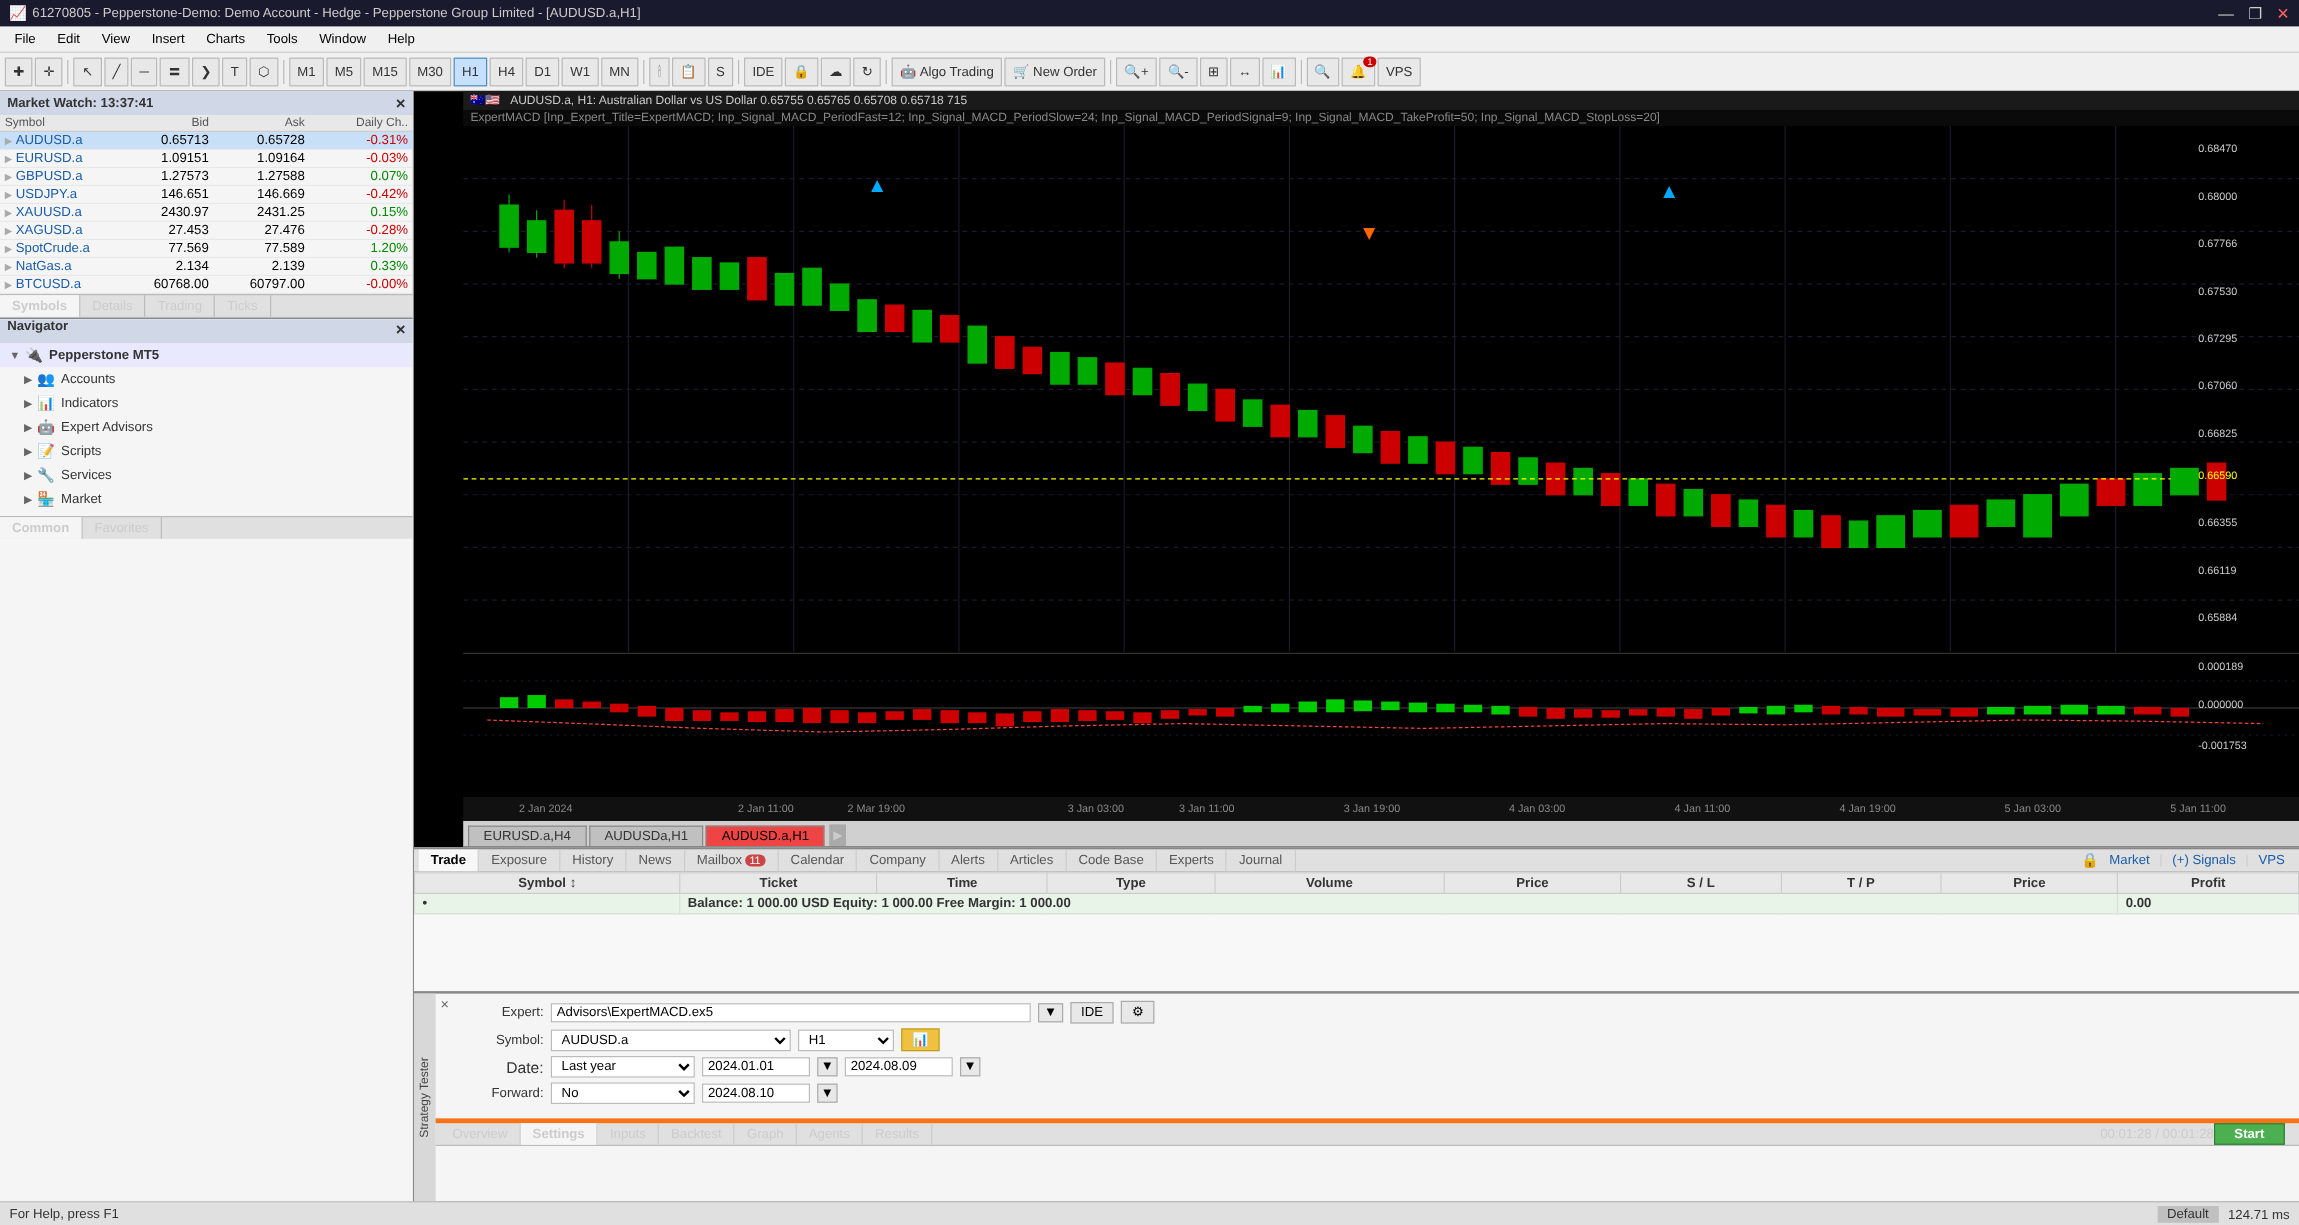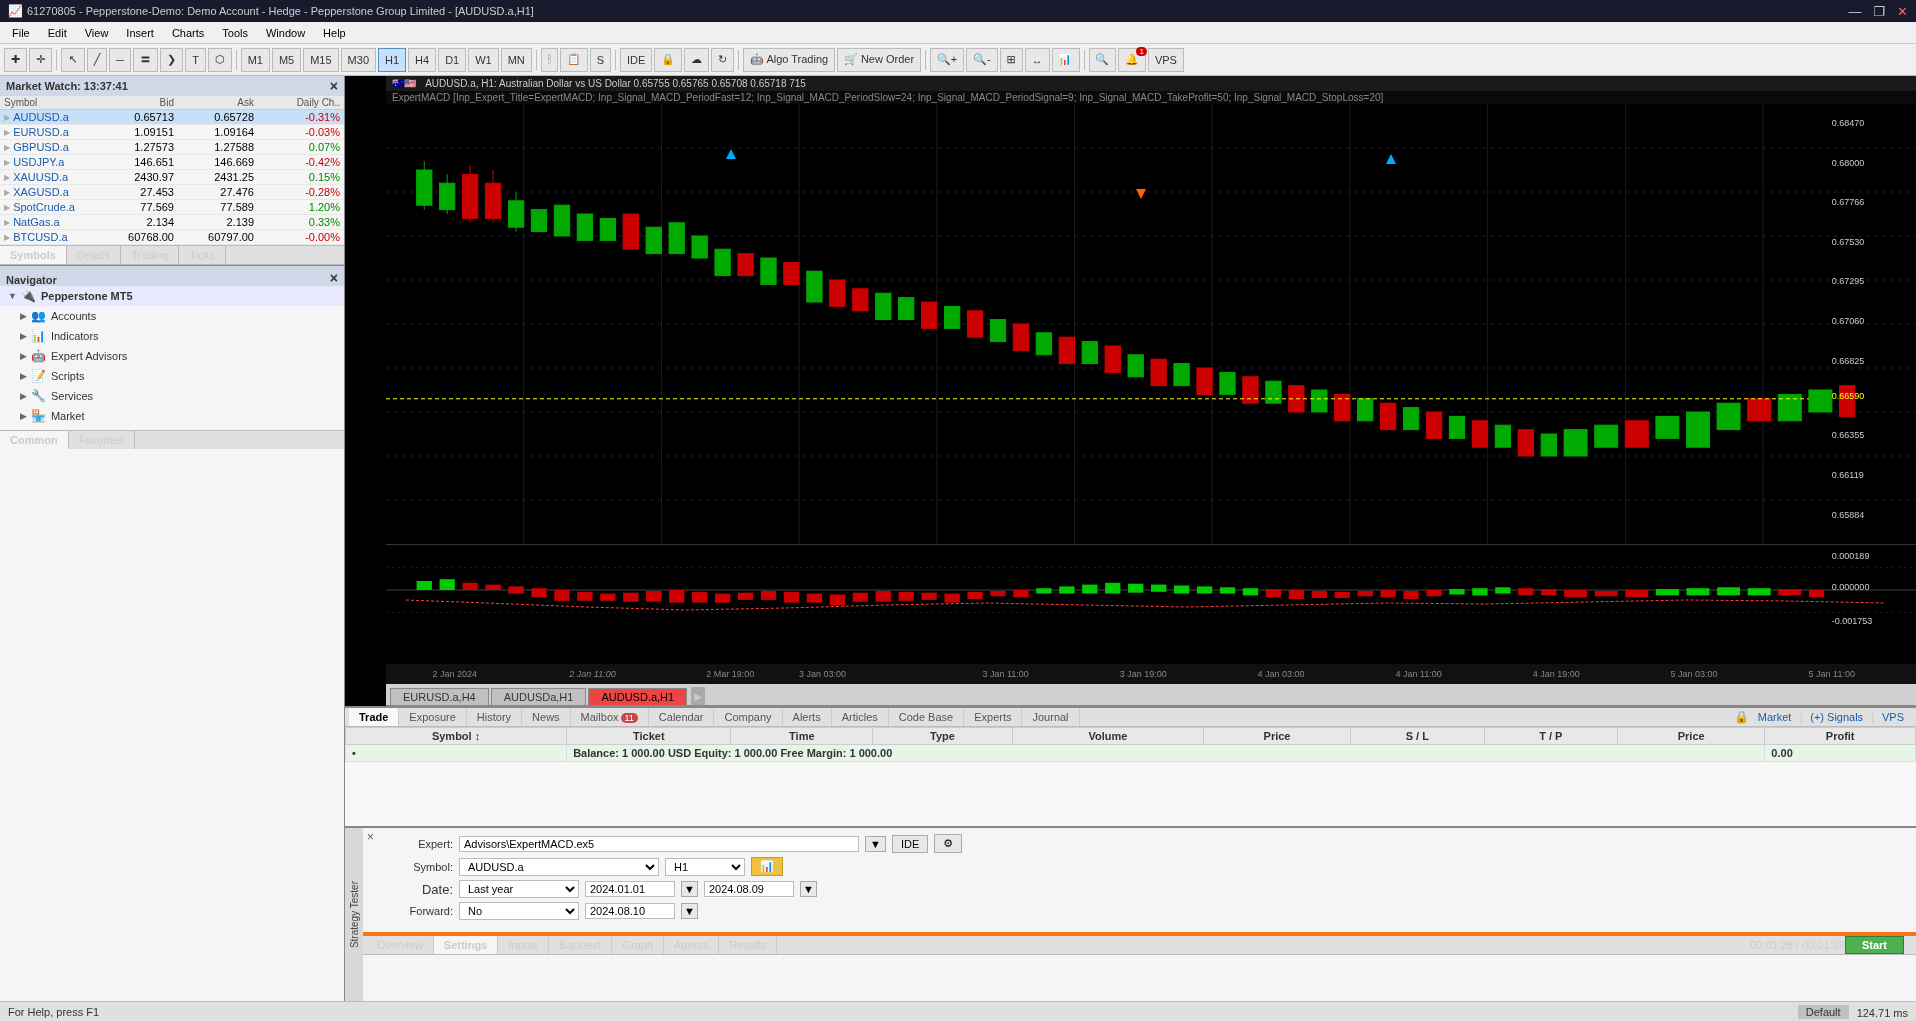--- a/index.html
+++ b/index.html
@@ -248,21 +248,21 @@
 
       <div id="mw-tabs" style="display:flex; background:#e0e0e0; border-top:1px solid #bbb;">
         <div class="mw-tab active">Symbols</div>
         <div class="mw-tab">Details</div>
         <div class="mw-tab">Trading</div>
         <div class="mw-tab">Ticks</div>
       </div>
     </div>
 
     <div id="navigator" style="flex:1; overflow-y:auto; background:#f5f5f5;">
-      <div id="navigator-header" style="background:#d0d8e8; height:20px; display:flex; align-items:flex-end; justify-content:space-between; padding:0 6px; font-size:11px; font-weight:bold; color:#333;">
+      <div id="navigator-header" style="background:#d0d8e8; height:20px; display:flex; align-items:flex-start; justify-content:space-between; padding:0 6px; font-size:11px; font-weight:bold; color:#333;">
         <span>Navigator</span>
         <span style="cursor:pointer; font-size:14px;">×</span>
       </div>
 
       <div class="nav-item" style="font-weight:bold; background:#e8e8ff;">
         <span class="expand">▼</span>
         <span class="icon">🔌</span>
         <span>Pepperstone MT5</span>
       </div>
       <div class="nav-item" style="padding-left:20px;">
@@ -502,23 +502,23 @@
             <polyline points="20,55 100,58 200,62 300,65 400,63 500,60 600,58 700,60 800,62 900,60 1000,58 1100,59 1200,57 1300,55 1400,56 1500,58" fill="none" stroke="#ff4444" stroke-width="1" stroke-dasharray="3,2"></polyline>
 
             <text x="94.5%" y="15%" fill="#ccc" font-size="9">0.000189</text>
             <text x="94.5%" y="50%" fill="#ccc" font-size="9">0.000000</text>
             <text x="94.5%" y="88%" fill="#ccc" font-size="9">-0.001753</text>
           </svg>
         </div>
 
         <div style="height:20px; background:#111; display:flex; align-items:center; overflow:hidden;">
           <span style="font-size:9px; color:#888; width:9%; text-align:center;">2 Jan 2024</span>
-          <span style="font-size:9px; color:#888; width:9%; text-align:center;font-style:italic;">2 Jan 11:00</span>
+          <span style="font-size:9px; color:#888; width:9%; text-align:right;">2 Jan 11:00</span>
           <span style="font-size:9px; color:#888; width:9%; text-align:center;">2 Mar 19:00</span>
-          <span style="font-size:9px; color:#888; width:9%; text-align:left;">3 Jan 03:00</span>
+          <span style="font-size:9px; color:#888; width:9%; text-align:right;">3 Jan 03:00</span>
           <span style="font-size:9px; color:#888; width:9%; text-align:center;">3 Jan 11:00</span>
           <span style="font-size:9px; color:#888; width:9%; text-align:center;">3 Jan 19:00</span>
           <span style="font-size:9px; color:#888; width:9%; text-align:center;">4 Jan 03:00</span>
           <span style="font-size:9px; color:#888; width:9%; text-align:center;">4 Jan 11:00</span>
           <span style="font-size:9px; color:#888; width:9%; text-align:center;">4 Jan 19:00</span>
           <span style="font-size:9px; color:#888; width:9%; text-align:center;">5 Jan 03:00</span>
           <span style="font-size:9px; color:#888; width:9%; text-align:center;">5 Jan 11:00</span>
         </div>
       </div>
 

